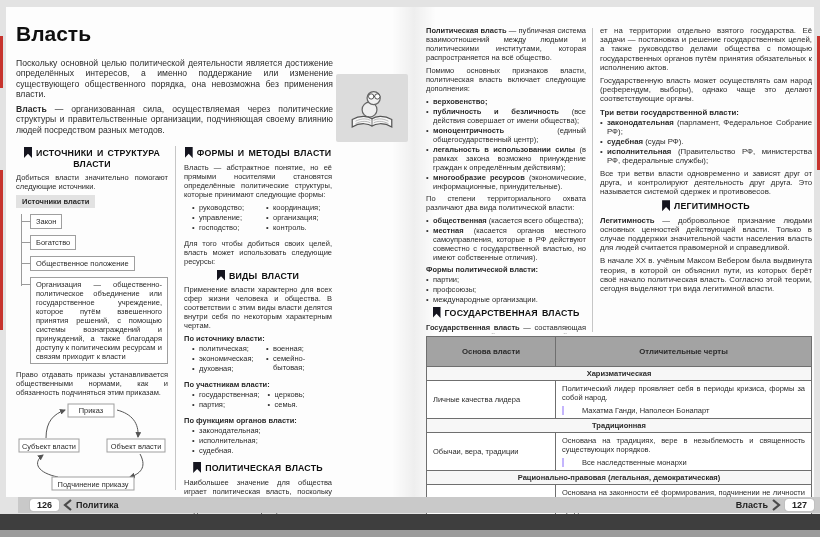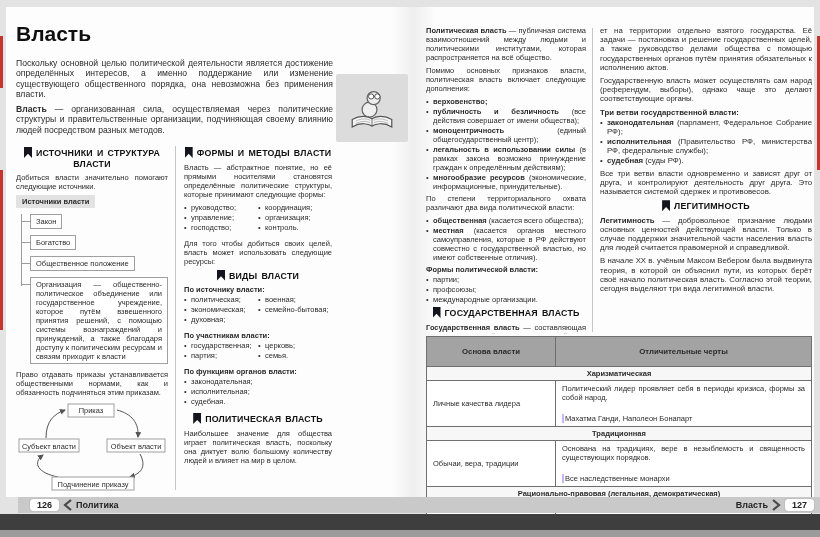--- a/index.html
+++ b/index.html
@@ -30,30 +30,30 @@
   .flow-items { list-style:none; margin:0 0 5px 5px; padding:0 0 0 8px; border-left:1px solid #9a9a9a; }
   .flow-items li { position:relative; border:1px solid #9f9f9f; background:#fff; padding:2px 5px;
                    width:fit-content; max-width:100%; margin:0 0 6px; text-align:justify; }
   .flow-items li::before { content:""; position:absolute; left:-9px; top:6px; width:9px; height:1px; background:#9a9a9a; }
   .flow-items li:last-child::after { content:""; position:absolute; left:-10px; top:8px; bottom:-2px; width:3px; background:#fdfdfd; }
   
   ul.plain { list-style:none; margin:0 0 3px; padding:0; text-align:justify; }
   ul.plain li { position:relative; padding-left:7px; margin-bottom:1px; }
   ul.plain li::before { content:"•"; position:absolute; left:0; top:0; color:#333; }
   .two-col { display:flex; margin-bottom:3px; }
-  .two-col ul { flex:1; }
+  .two-col ul { flex:1;margin-left:8px; }
   .g-head { font-weight:bold; margin:1px 0 1px; }
   
   table.tbl { border-collapse:collapse; width:386px; font-size:7.5px; line-height:1.2; background:#fff; }
   .tbl th { background:#a3a3a3; border:1px solid #6f6f6f; padding:10px; font-size:7.8px; }
   .tbl td { border:1px solid #6f6f6f; padding:3px 6px; vertical-align:middle; }
   .tbl td.cat { text-align:center; font-weight:bold; background:#f7f7f7; padding:2px; }
   .tbl td.basis { width:116px; }
   .tbl td.traits div.tx { text-align:justify; }
-  .tbl .ex { border-left:2px solid #c4b5fd; padding-left:1px; margin-top:12px; }
+  .tbl .ex { border-left:2px solid #c4b5fd; padding-left:18px; margin-top:4px; }
   
   .footer-strip { position:absolute; left:18px; top:497px; width:808px; height:16px; background:#c9c9c9;
                   display:flex; align-items:center; font-size:9px; padding:0 8px; box-sizing:border-box; }
   .pill { background:#fff; border-radius:3px; padding:0 7px; font-weight:bold; height:12px; line-height:12px;
           color:#222; margin:0 4px; box-shadow:0 0 1px #777; }
   .flabel { font-weight:bold; color:#222; margin:0 4px; }
   .fright { margin-left:auto; display:flex; align-items:center; }
   .dark-band { position:absolute; left:0; top:514px; width:820px; height:16px; background:#3e3e3e; }
   .bottom-strip { position:absolute; left:0; top:530px; width:820px; height:7px; background:#9b9b9b; }
   .red { position:absolute; width:3px; background:#c7342e; }
@@ -138,20 +138,21 @@
         </ul>
       <ul class="plain">
           <li>координация;</li>
           <li>организация;</li>
           <li>контроль.</li>
         </ul>
     </div>
     <p class="just">Для того чтобы добиться своих целей, власть может использовать следующие ресурсы:</p>
 
     <div class="h-sec"><span class="bm"></span><span>ВИДЫ ВЛАСТИ</span></div>
+    <p class="just">Применение власти характерно для всех сфер жизни человека и общества. В соответствии с этим виды власти делятся внутри себя по некоторым характерным чертам.</p>
     <p class="g-head">По источнику власти:</p>
     <div class="two-col">
       <ul class="plain">
           <li>политическая;</li>
           <li>экономическая;</li>
           <li>духовная;</li>
         </ul>
       <ul class="plain">
           <li>военная;</li>
           <li>семейно-бытовая;</li>
@@ -207,22 +208,22 @@
     <div class="h-sec"><span class="bm"></span><span>ГОСУДАРСТВЕННАЯ ВЛАСТЬ</span></div>
     <p class="just"><b>Государственная власть</b><span> — составляющая часть политической власти, которая действу-</span></p>
   </div>
 
   <div class="abs col col4">
     <p class="just">ет на территории отдельно взятого государства. Её задачи — постановка и решение государственных целей, а также руководство делами общества с помощью государственных органов путём принятия обязательных к исполнению актов.</p>
     <p class="just">Государственную власть может осуществлять сам народ (референдум, выборы), однако чаще это делают соответствующие органы.</p>
     <p class="g-head">Три ветви государственной власти:</p>
     <ul class="plain">
         <li><b>законодательная</b><span> (парламент, Федеральное Собрание РФ);</span></li>
+        <li><b>судебная</b><span> (суды РФ).</span></li>
         <li><b>исполнительная</b><span> (Правительство РФ, министерства РФ, федеральные службы);</span></li>
-        <li><b>судебная</b><span> (суды РФ).</span></li>
       </ul>
     <p class="just">Все три ветви власти одновременно и зависят друг от друга, и контролируют деятельность друг друга. Это называется системой сдержек и противовесов.</p>
 
     <div class="h-sec"><span class="bm"></span><span>ЛЕГИТИМНОСТЬ</span></div>
     <p class="just"><b>Легитимность</b><span> — добровольное признание людьми основных ценностей действующей власти. Только в случае поддержки значительной части населения власть для людей считается правомерной и справедливой.</span></p>
     <p class="just">В начале XX в. учёным Максом Вебером была выдвинута теория, в которой он объяснил пути, из которых берёт своё начало политическая власть. Согласно этой теории, сегодня выделяют три вида легитимной власти.</p>
   </div>
 
   <div class="abs" style="left:426px;top:336px;">
     <table class="tbl">

